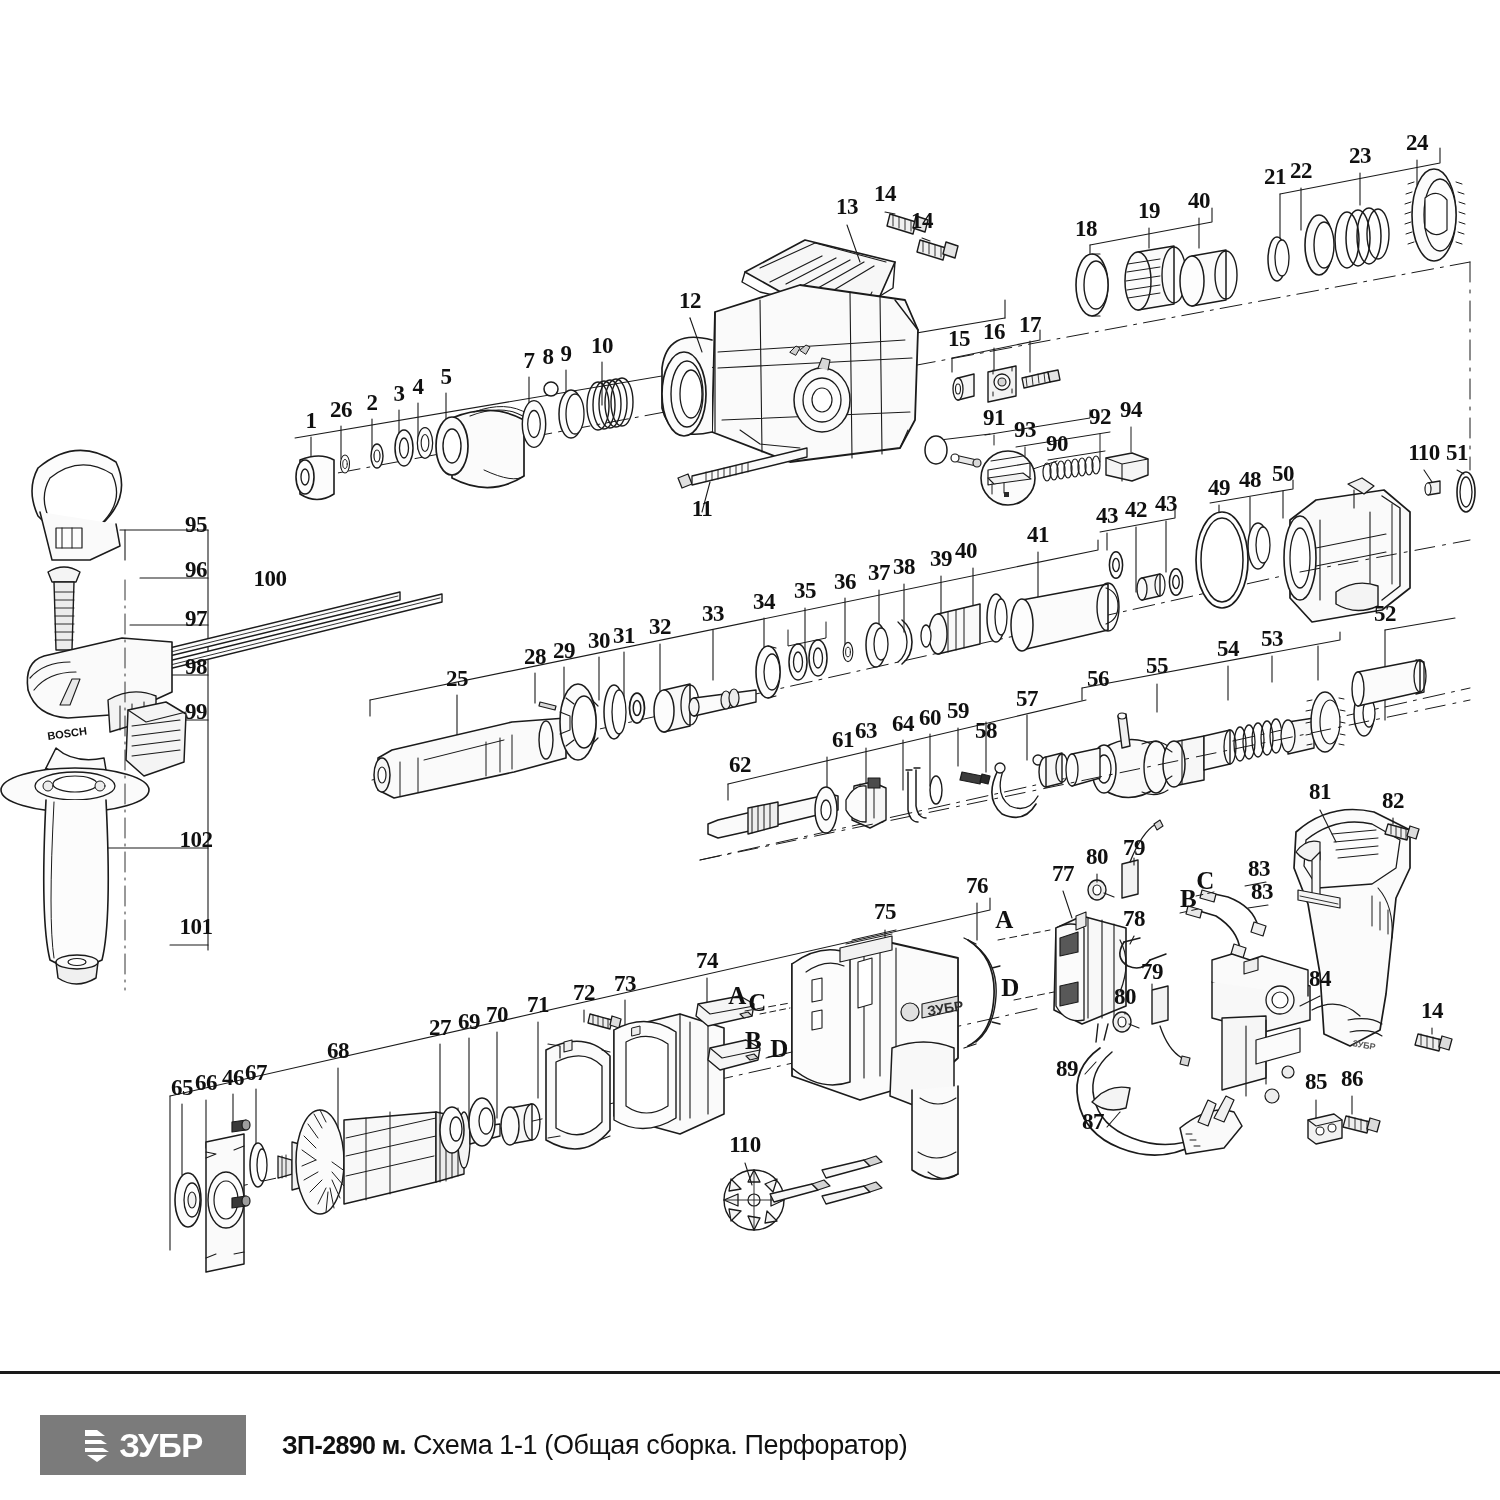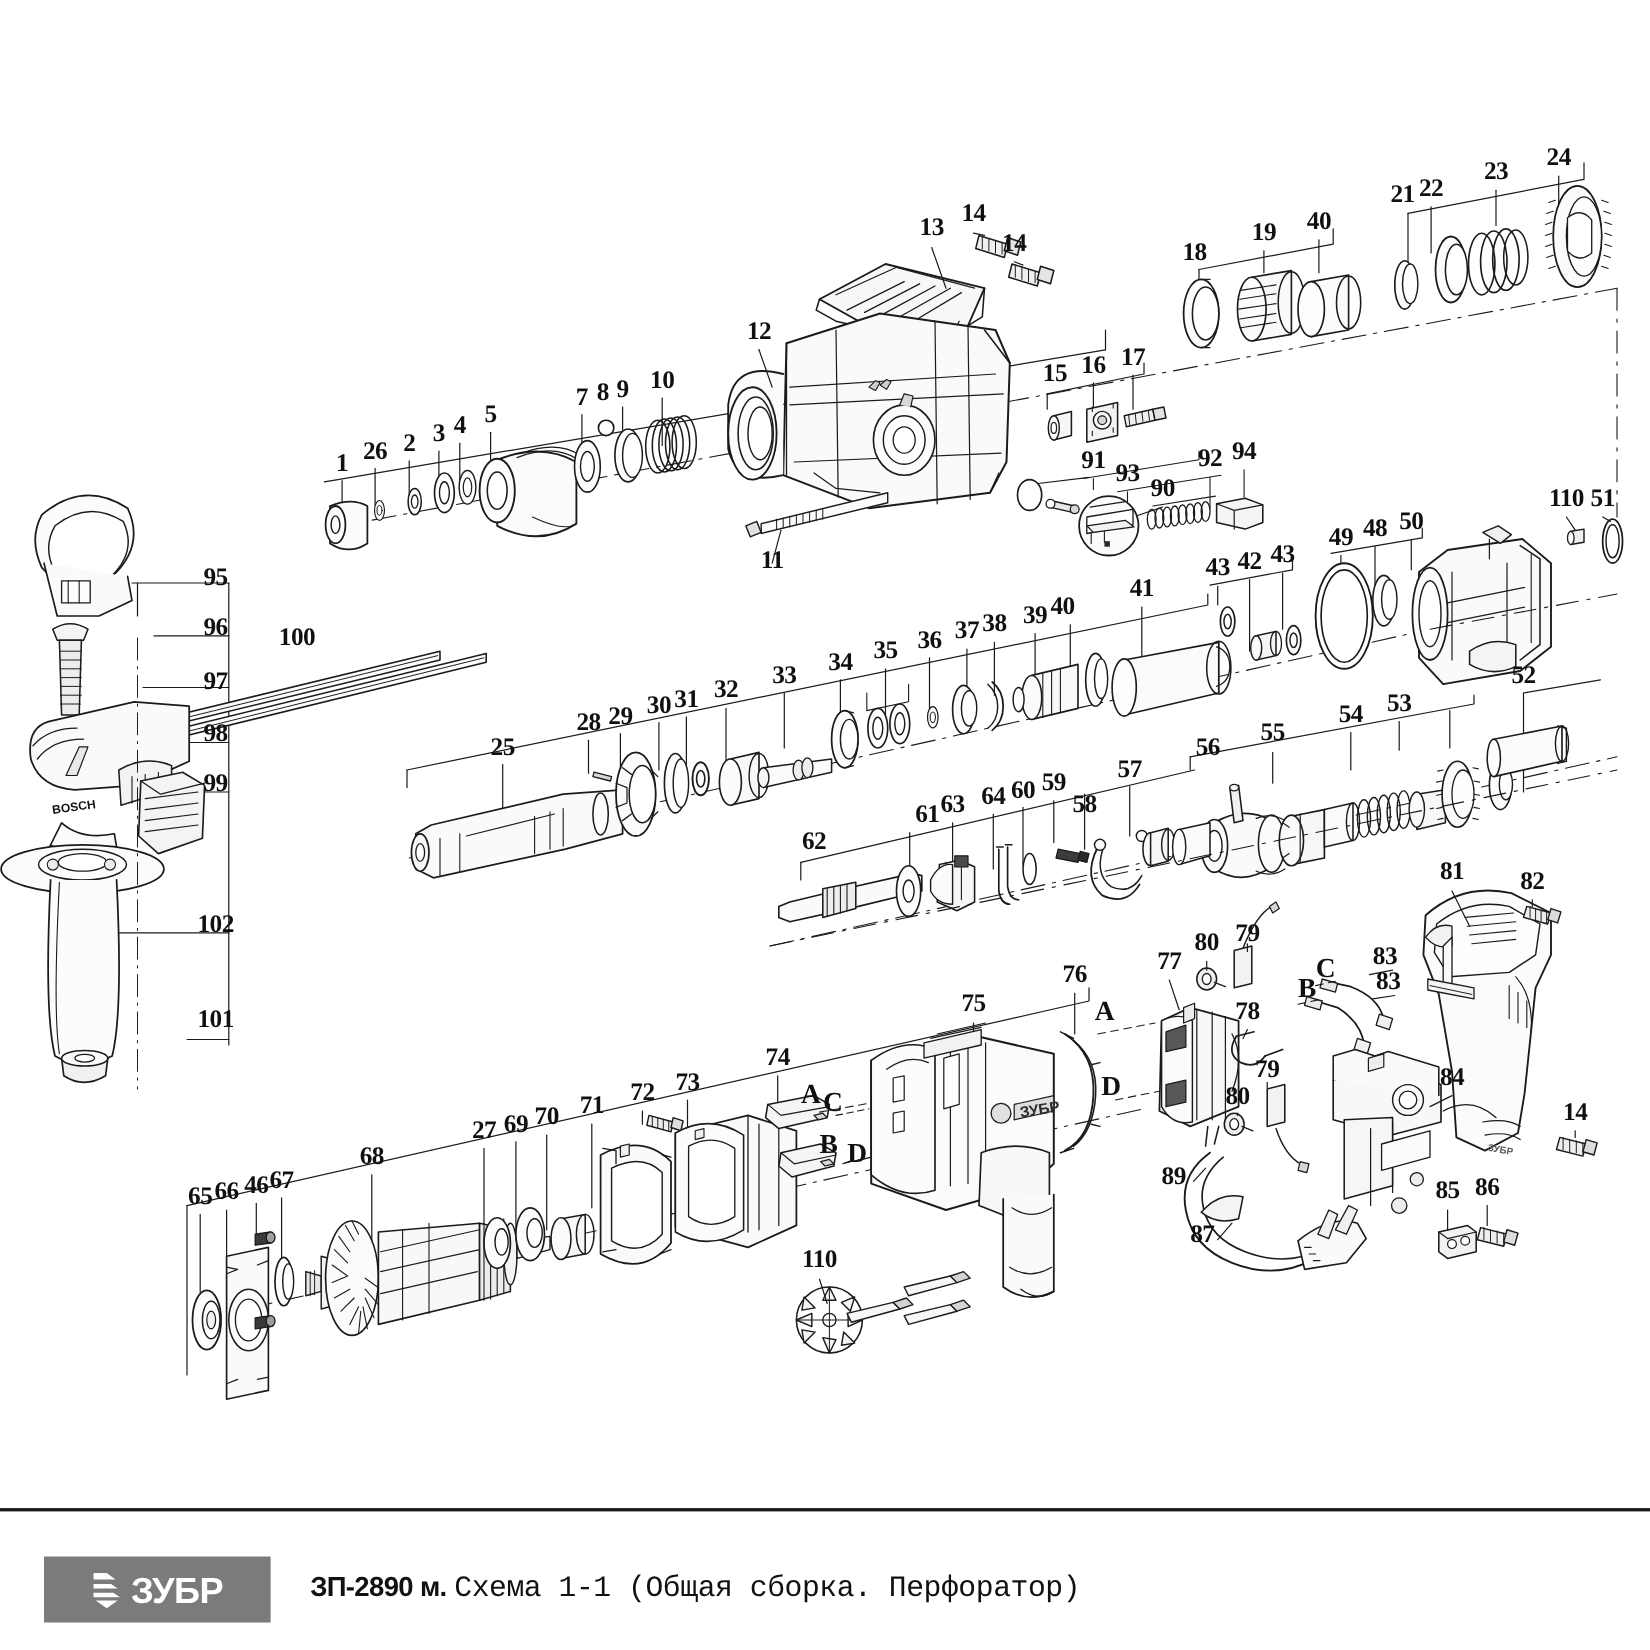--- a/index.html
+++ b/index.html
@@ -62,21 +62,21 @@
     line-height: 1;
   }
   #footer-model {
     font-family: "Liberation Sans", sans-serif;
     font-weight: bold;
     font-size: 25px;
     letter-spacing: -0.6px;
     margin-top: 20px;
   }
   #footer-scheme {
-    font-family: Liberation Mono, monospace;
+    font-family: Liberation Sans, sans-serif;
     font-weight: normal;
     font-size: 27px;
     letter-spacing: -0.4px;
     margin-left: 7px;
   }
   
   .lbl {
     position: absolute;
     font-family: "Liberation Serif", serif;
     font-weight: bold;

